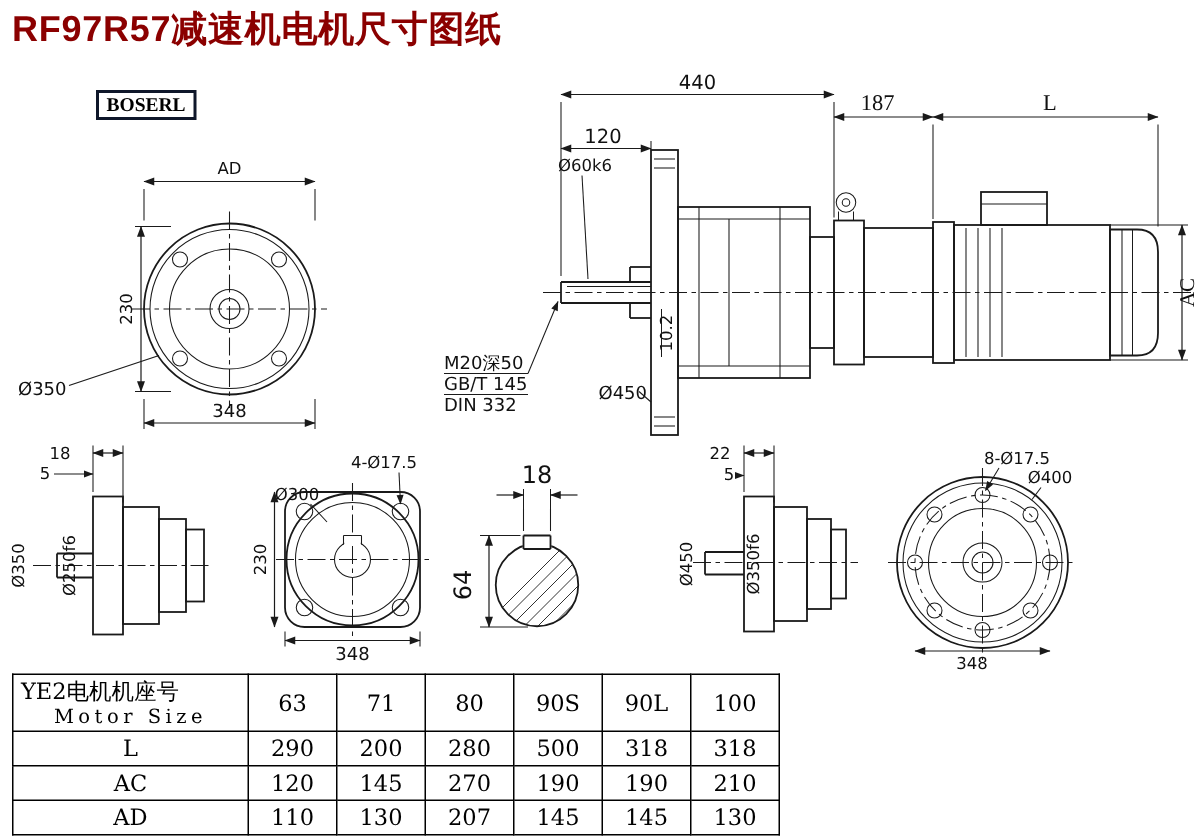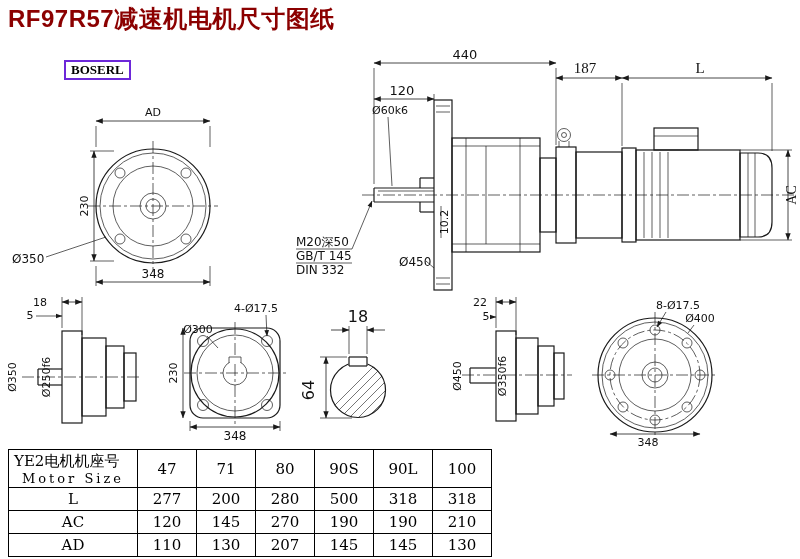--- a/index.html
+++ b/index.html
@@ -1,38 +1,38 @@
 <!DOCTYPE html>
 <html><head>
 <meta charset="utf-8">
 <style>
   * { margin:0; padding:0; box-sizing:border-box; }
   html,body { width:800px; height:559px; }
   body { background:#fff; font-family:"Liberation Sans", sans-serif; position:relative; overflow:hidden; }
   .title { position:absolute; left:8px; top:3px; font-size:24px; font-weight:bold; color:#8B0000;
            font-family:"Liberation Sans", sans-serif; letter-spacing:0.5px; }
-  .logo { position:absolute; left:64px; top:60px; border:2px solid #6d28d9; padding:0 5px;
+  .logo { position:absolute; left:64px; top:60px; border:2px solid #0f172a; padding:0 5px;
           font-family:"Liberation Serif", serif; font-weight:bold; font-size:13px; line-height:16px; color:#000; }
   svg.drawing { position:absolute; left:0; top:0; }
   .ln { fill:none; stroke:#1a1a1a; stroke-width:1.2; }
   .tn { fill:none; stroke:#1a1a1a; stroke-width:0.7; }
   .dm { fill:none; stroke:#1a1a1a; stroke-width:0.8; }
   .cl { fill:none; stroke:#1a1a1a; stroke-width:0.7; stroke-dasharray:12 3 3 3; }
   .ht { stroke:#1a1a1a; stroke-width:0.6; }
   text { fill:#111; font-family:"DejaVu Sans", sans-serif; }
   .t11 { font-size:11px; }
   .t12 { font-size:12px; }
   .t13 { font-size:13px; }
   .t16 { font-size:16px; }
   .ser15 { font-size:15px; font-family:"Liberation Serif", serif; }
   .ser14 { font-size:14px; font-family:"Liberation Serif", serif; }
   table.dim-table { position:absolute; left:8px; top:449px; border-collapse:collapse;
           font-family:"DejaVu Serif", serif; color:#000; table-layout:fixed; }
   table.dim-table td { border:1.4px solid #000; text-align:center; font-size:15px; background:#fff; }
-  td.c0 { width:129px; }
+  td.c0 { width:157px; }
   td.cn { width:59px; }
   tr.hd td { height:38px; }
   tr.dr td { height:23px; }
   .h1 { font-size:15px; text-align:left; padding-left:5px; }
   .h2 { font-size:13px; letter-spacing:3px; text-align:center; }
 </style>
 </head>
 <body>
 
 <div class="title">RF97R57减速机电机尺寸图纸</div>
@@ -310,30 +310,30 @@
   </g>
 </svg>
 
 <table class="dim-table">
   <tbody>
       <tr class="hd">
     <td class="c0">
       <div class="h1">YE2电机机座号</div>
       <div class="h2">Motor Size</div>
     </td>
-    <td class="cn">47</td>
+    <td class="cn">63</td>
     <td class="cn">71</td>
     <td class="cn">80</td>
     <td class="cn">90S</td>
     <td class="cn">90L</td>
     <td class="cn">100</td>
   </tr>
   <tr class="dr">
     <td class="c0">L</td>
-    <td class="cn">277</td>
+    <td class="cn">290</td>
     <td class="cn">200</td>
     <td class="cn">280</td>
     <td class="cn">500</td>
     <td class="cn">318</td>
     <td class="cn">318</td>
   </tr>
   <tr class="dr">
     <td class="c0">AC</td>
     <td class="cn">120</td>
     <td class="cn">145</td>

